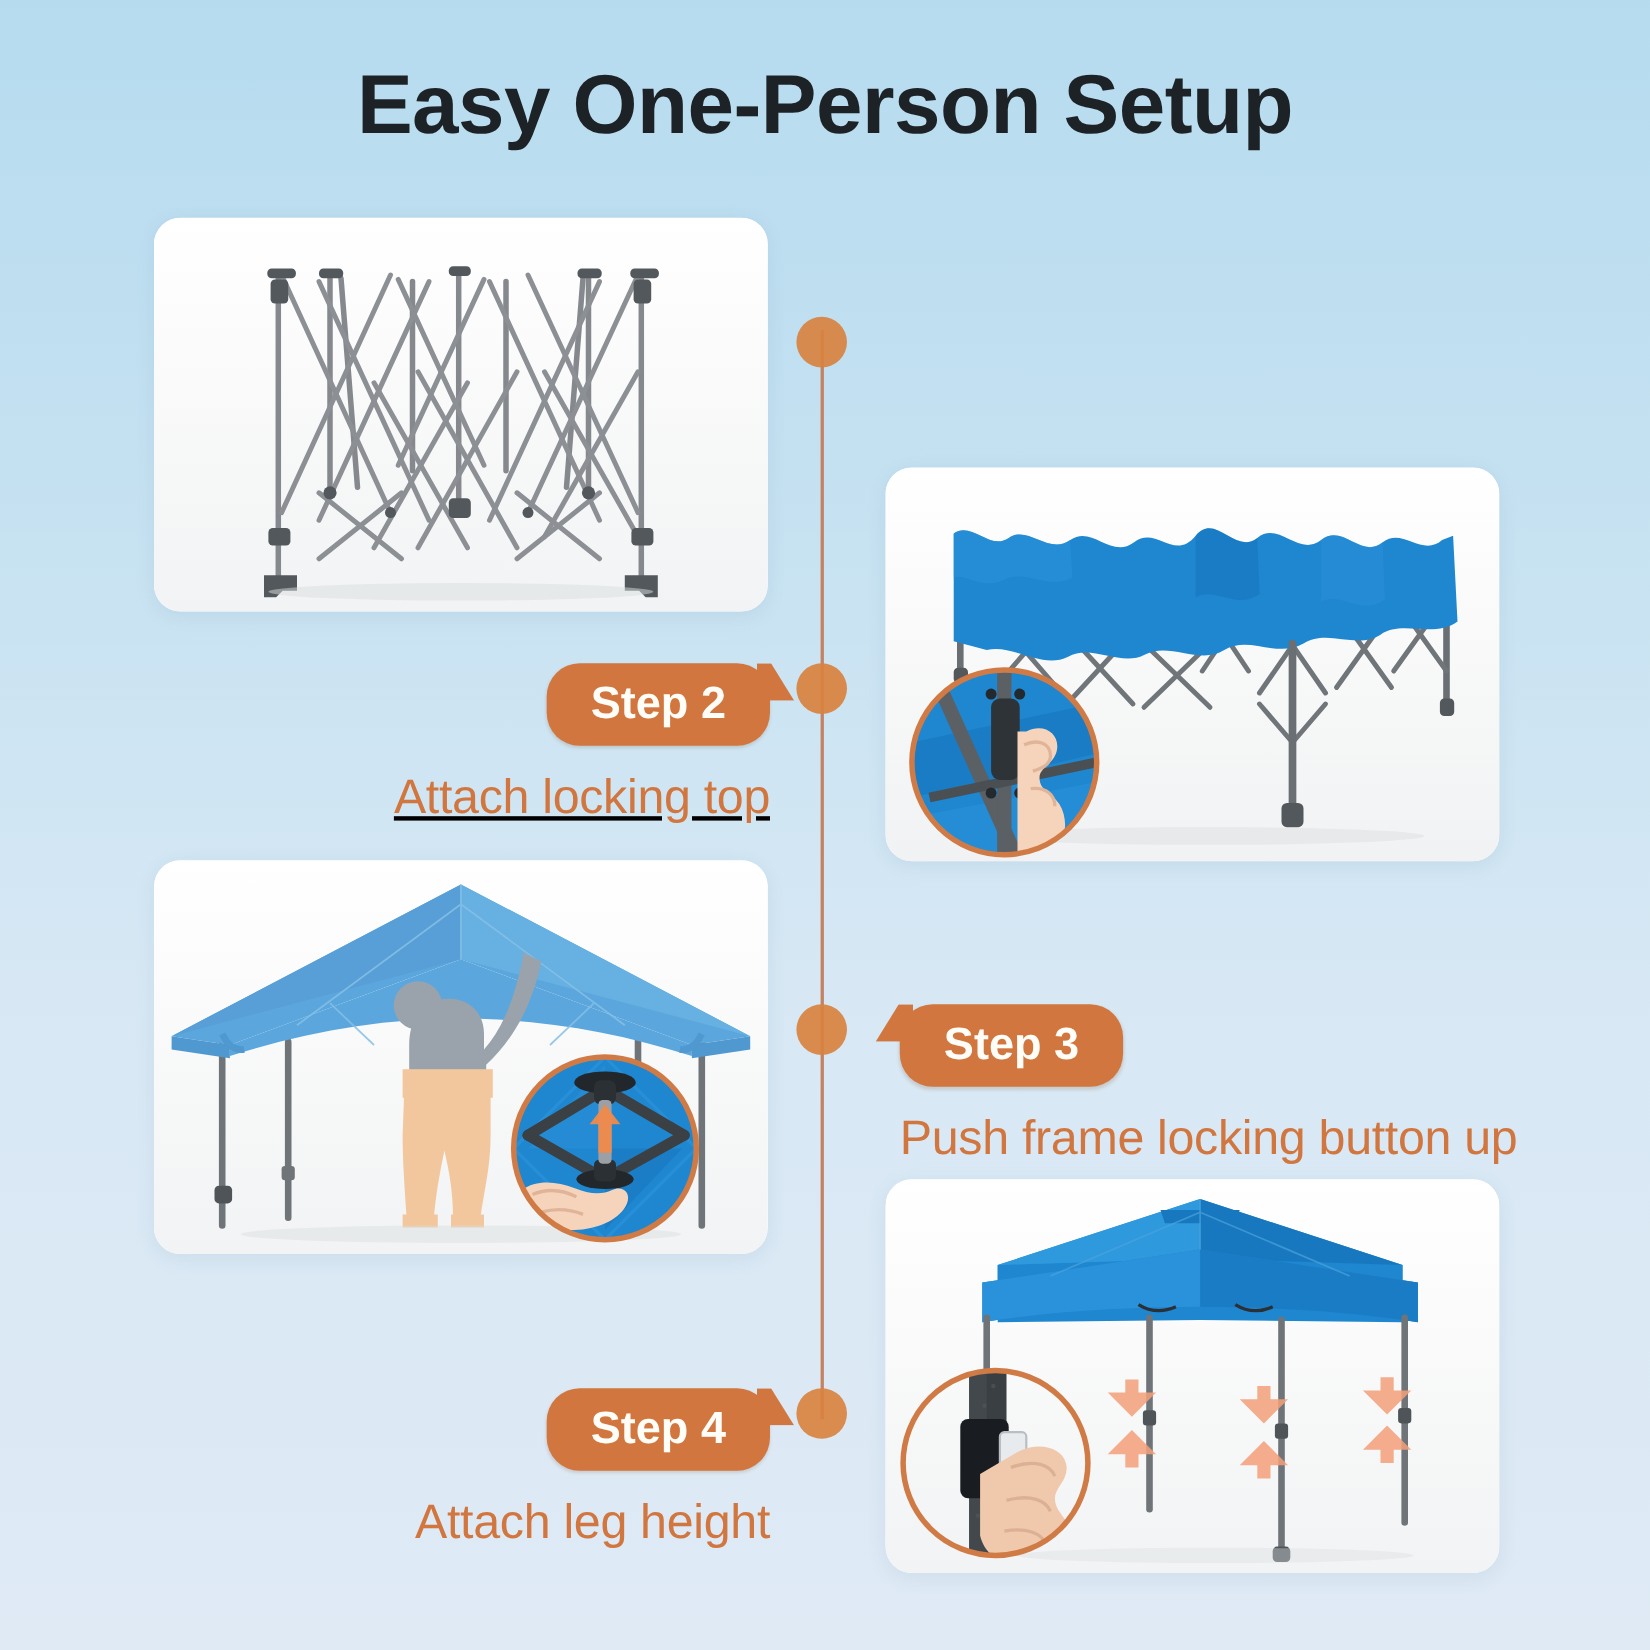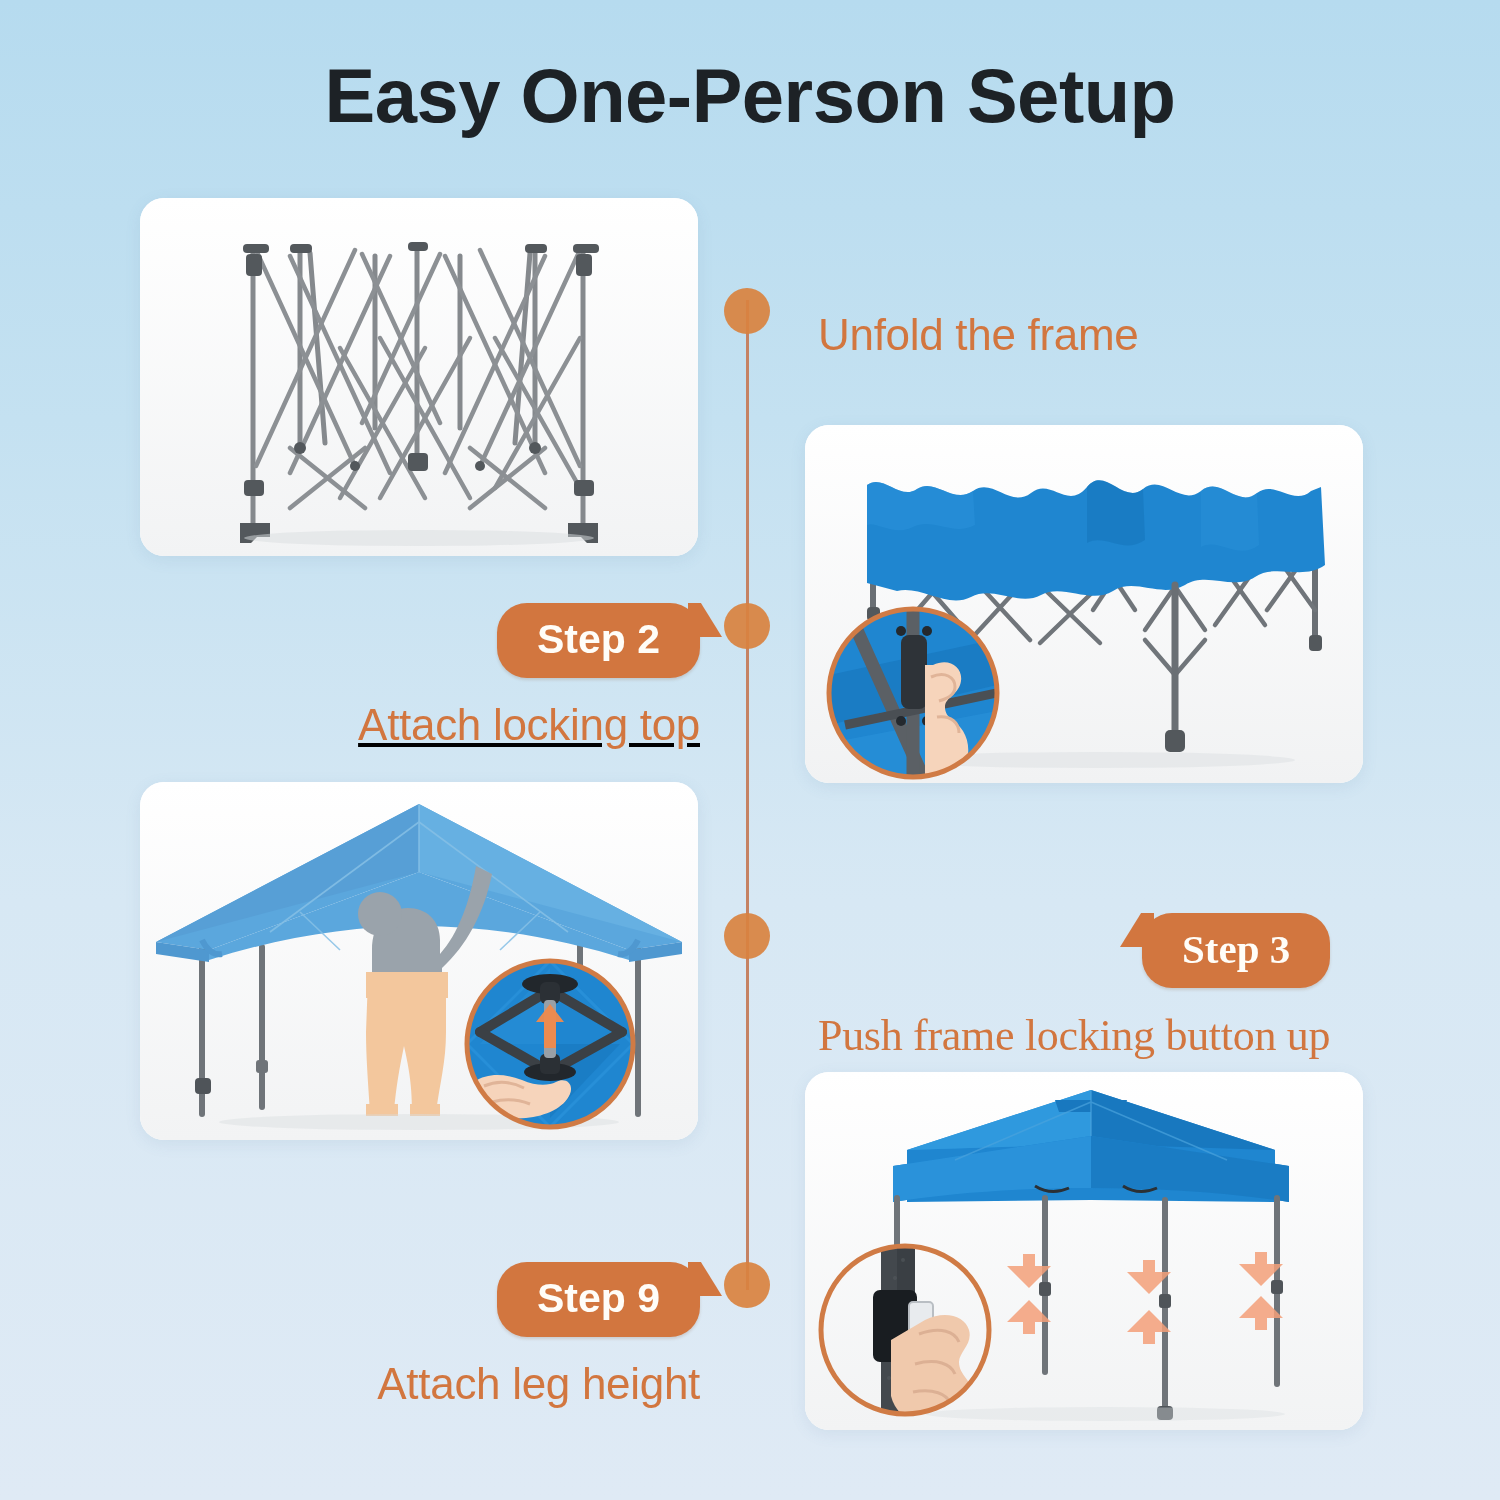--- a/index.html
+++ b/index.html
@@ -97,21 +97,21 @@
     margin-top: 22px;
     font-size: 44px;
     font-weight: normal;
     color: #d2763f;
     white-space: nowrap;
     letter-spacing: -0.3px;
   }
 
   .s1 { left: 818px; top: 288px; text-align: left; }
   .s2 { left: 300px; top: 603px; width: 400px; text-align: right; text-decoration: underline; }
-  .s3 { left: 818px; top: 913px; text-align: right; font-family: Liberation Serif, serif; }
+  .s3 { left: 818px; top: 913px; text-align: left; }
   .s4 { left: 300px; top: 1262px; width: 400px; text-align: right; }
 
   
   .card {
     position: absolute;
     background: #ffffff;
     border-radius: 24px;
     box-shadow: 0 4px 16px rgba(80,120,160,0.10);
     overflow: hidden;
   }
@@ -128,35 +128,34 @@
 
   <div class="page-title">Easy One-Person Setup</div>
 
   <div class="timeline-line"></div>
   <div class="timeline-dot dot1"></div>
   <div class="timeline-dot dot2"></div>
   <div class="timeline-dot dot3"></div>
   <div class="timeline-dot dot4"></div>
 
   <div class="step-block s1">
-    <div class="step-desc">Unfold the frame</div>
   </div>
 
   <div class="step-block s2">
     <div class="badge tail-right">Step 2</div>
     <div class="step-desc">Attach locking top</div>
   </div>
 
   <div class="step-block s3">
     <div class="badge tail-left">Step 3</div>
     <div class="step-desc">Push frame locking button up</div>
   </div>
 
   <div class="step-block s4">
-    <div class="badge tail-right">Step 9</div>
+    <div class="badge tail-right">Step 4</div>
     <div class="step-desc">Attach leg height</div>
   </div>
 
   <div class="card card1">
     <svg viewBox="0 0 558 358">
       <defs>
         <linearGradient id="flr1" x1="0" y1="0" x2="0" y2="1">
           <stop offset="0%" stop-color="#ffffff"></stop>
           <stop offset="100%" stop-color="#f2f3f4"></stop>
         </linearGradient>

